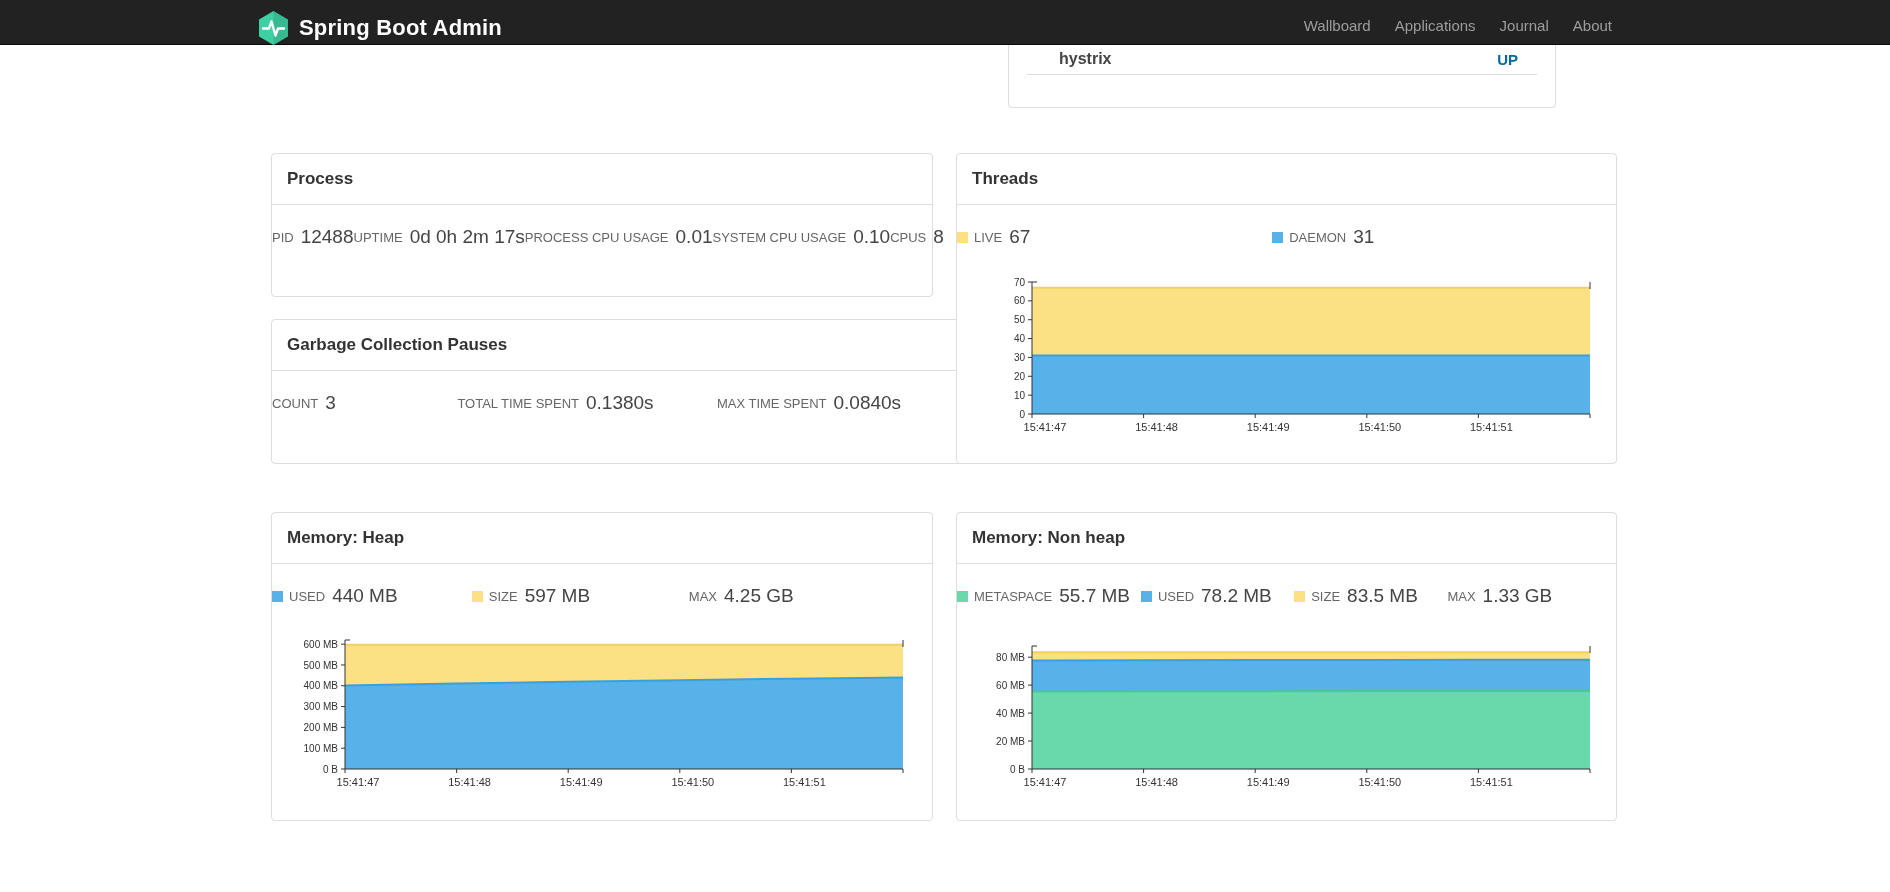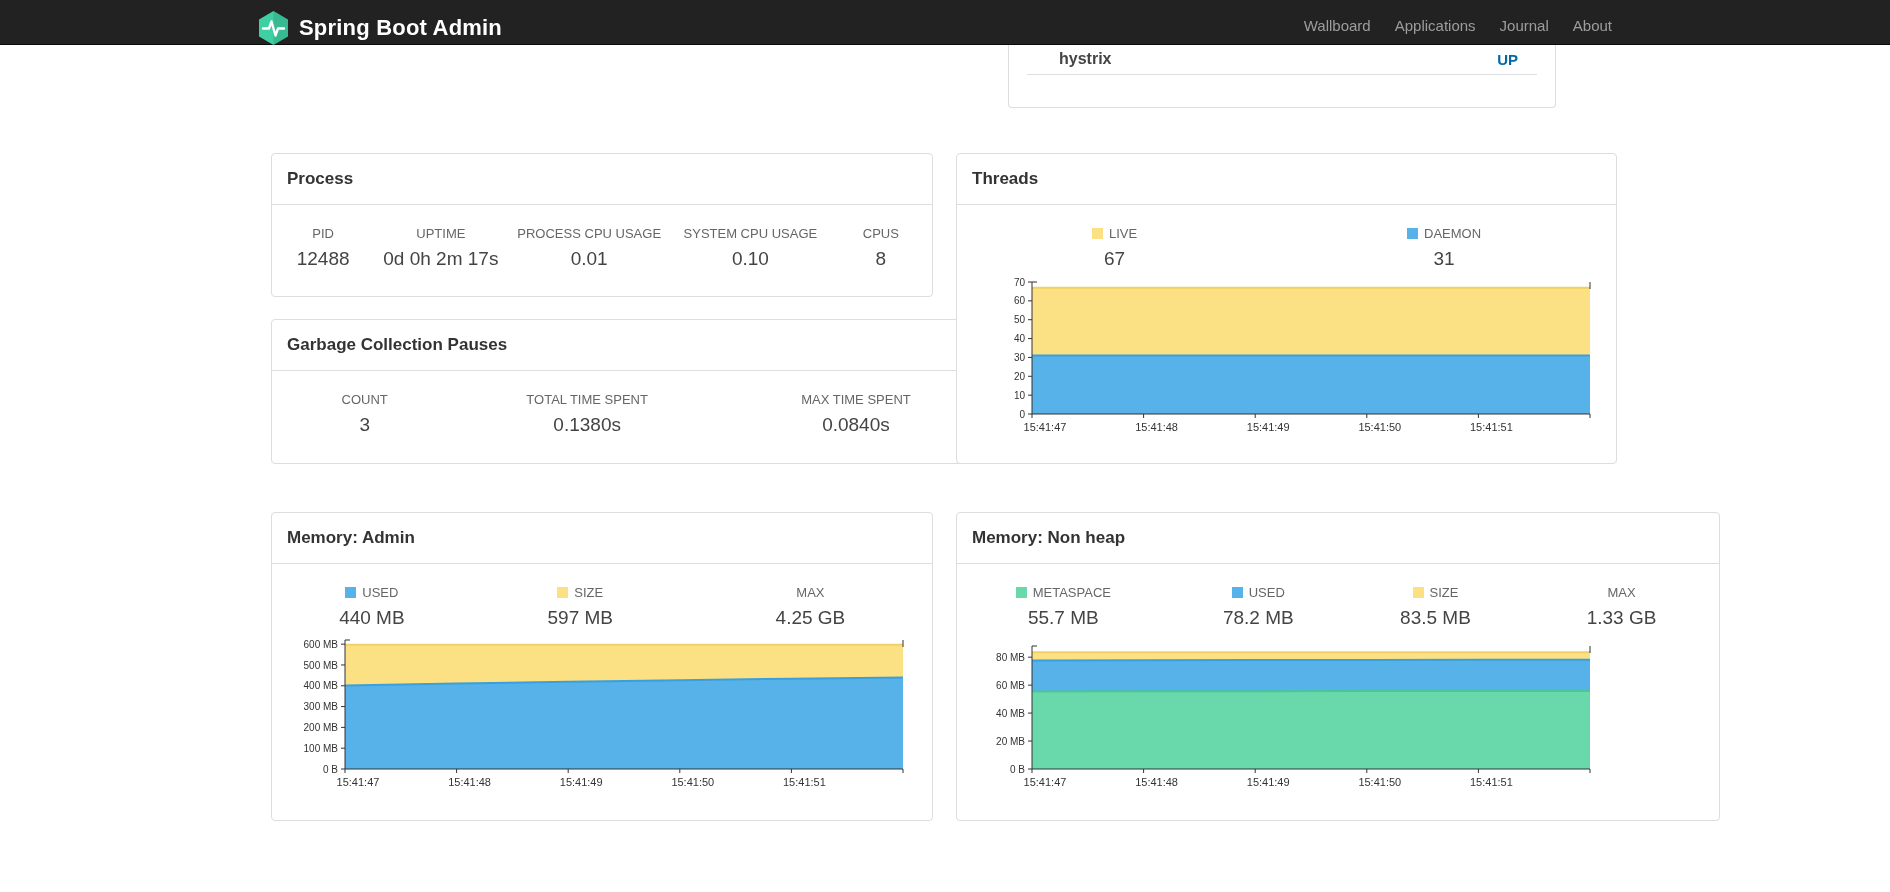--- a/index.html
+++ b/index.html
@@ -19,24 +19,24 @@
   #health-panel{left:1008px;top:20px;width:548px;height:88px;border-top:none;z-index:1;}
   .health-row{position:absolute;left:18px;right:18px;top:24px;height:31px;border-bottom:1px solid #ddd;
               display:flex;align-items:center;justify-content:space-between;padding:0 19px 0 32px;box-sizing:border-box;}
   .health-name{font-size:16px;font-weight:600;color:#444;}
   .health-status{font-size:15px;font-weight:bold;}
 
   #process-panel{left:271px;top:153px;width:662px;height:144px;}
   #gc-panel{left:271px;top:319px;width:725px;height:145px;}
   #threads-panel{left:956px;top:153px;width:661px;height:311px;}
   #heap-panel{left:271px;top:512px;width:662px;height:309px;}
-  #nonheap-panel{left:956px;top:512px;width:764px;height:309px;}
+  #nonheap-panel{left:956px;top:512px;width:661px;height:309px;}
 
   .metrics{position:absolute;left:0;right:0;top:72px;display:flex;text-align:center;}
-  .m-cell{display:flex;flex-direction:column;align-items:center;gap:7px;}
+  .m-cell{display:flex;flex-direction:row;align-items:center;gap:7px;}
   .m-label{font-size:13px;color:#666;display:flex;align-items:center;justify-content:center;gap:6px;white-space:nowrap;}
   .m-value{font-size:19px;color:#444;white-space:nowrap;}
   .swatch{width:11px;height:11px;display:inline-block;}
 
   .chart{position:absolute;}
   #threads-chart{left:11px;top:118px;width:630px;height:170px;}
   #heap-chart{left:9px;top:117px;width:630px;height:167px;}
   #nonheap-chart{left:11px;top:123px;width:630px;height:161px;}
 </style>
 </head>
@@ -165,21 +165,21 @@
           <line x1="287.2" y1="142" x2="287.2" y2="146" stroke="#333" stroke-width="1"></line>
           <text x="300.2" y="159" text-anchor="middle" font-size="11" fill="#333">15:41:49</text>
           <line x1="398.8" y1="142" x2="398.8" y2="146" stroke="#333" stroke-width="1"></line>
           <text x="411.8" y="159" text-anchor="middle" font-size="11" fill="#333">15:41:50</text>
           <line x1="510.4" y1="142" x2="510.4" y2="146" stroke="#333" stroke-width="1"></line>
           <text x="523.4" y="159" text-anchor="middle" font-size="11" fill="#333">15:41:51</text>
         </svg></div>
   </div>
 
   <div class="panel" id="heap-panel">
-    <div class="panel-h">Memory: Admin</div>
+    <div class="panel-h">Memory: Heap</div>
     <div class="metrics">
       <div class="m-cell" style="flex:1.15">
         <div class="m-label">
           <span class="swatch" style="background: rgb(86, 178, 232);"></span>
           <span>USED</span>
         </div>
         <div class="m-value">440 MB</div>
       </div>
       <div class="m-cell" style="flex:1.25">
         <div class="m-label">

